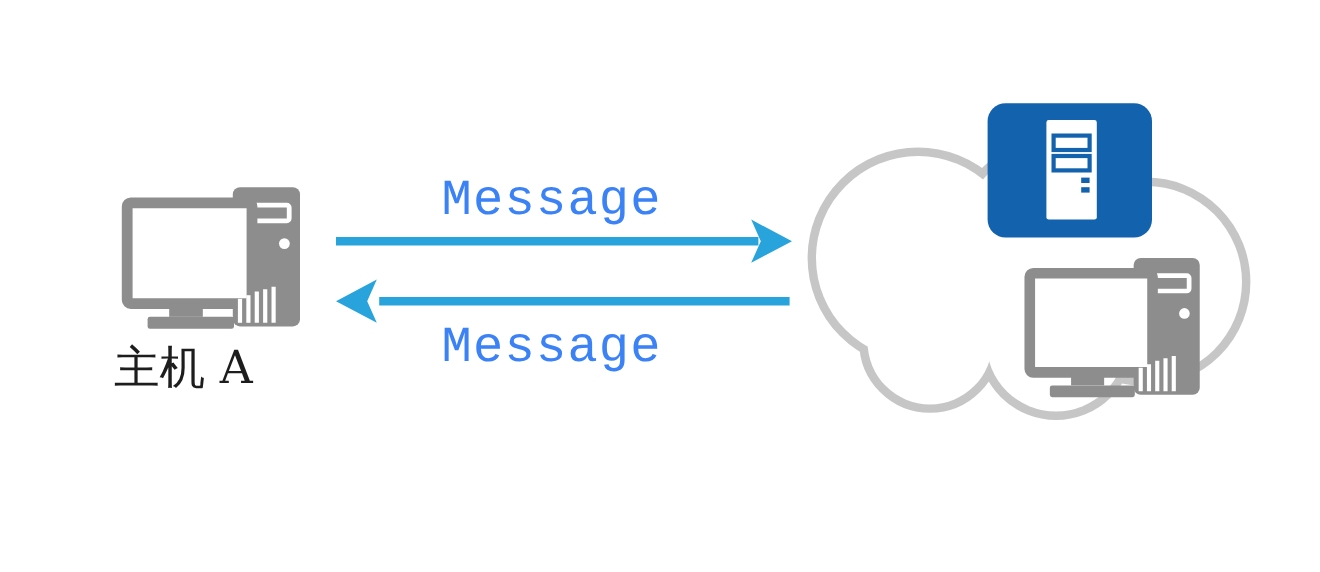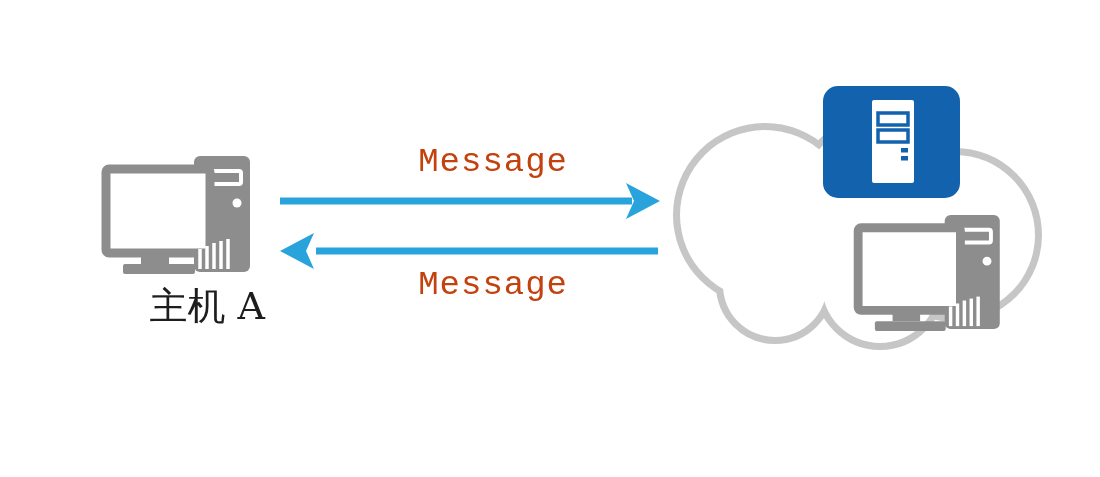--- a/index.html
+++ b/index.html
@@ -5,26 +5,26 @@
   html,body{margin:0;padding:0;background:#ffffff;}
   .canvas{
     position:relative;width:1100px;height:477px;background:#ffffff;
     overflow:hidden;font-family:"Liberation Sans",sans-serif;
   }
   .abs{position:absolute;}
   
   .pc{color:#8d8d8d;}
   
   .msg-label{
-    width:200px;text-align:right;
+    width:200px;text-align:left;
     font-family:"Liberation Mono","DejaVu Sans Mono",monospace;
-    font-size:34px;color:#c2410c;letter-spacing:1px;white-space:nowrap;
+    font-size:42px;color:#3b82f6;letter-spacing:1px;white-space:nowrap;
   }
   .host-label{
-    width:170px;text-align:right;
+    width:170px;text-align:left;
     font-family:"DejaVu Serif","Liberation Serif",serif;
     font-size:38px;color:#1d1d1d;white-space:nowrap;
   }
   
   .server-box{
     left:823px;top:86px;width:137px;height:112px;
     background:#1262ae;border-radius:15px;
   }
 </style>
 </head>

